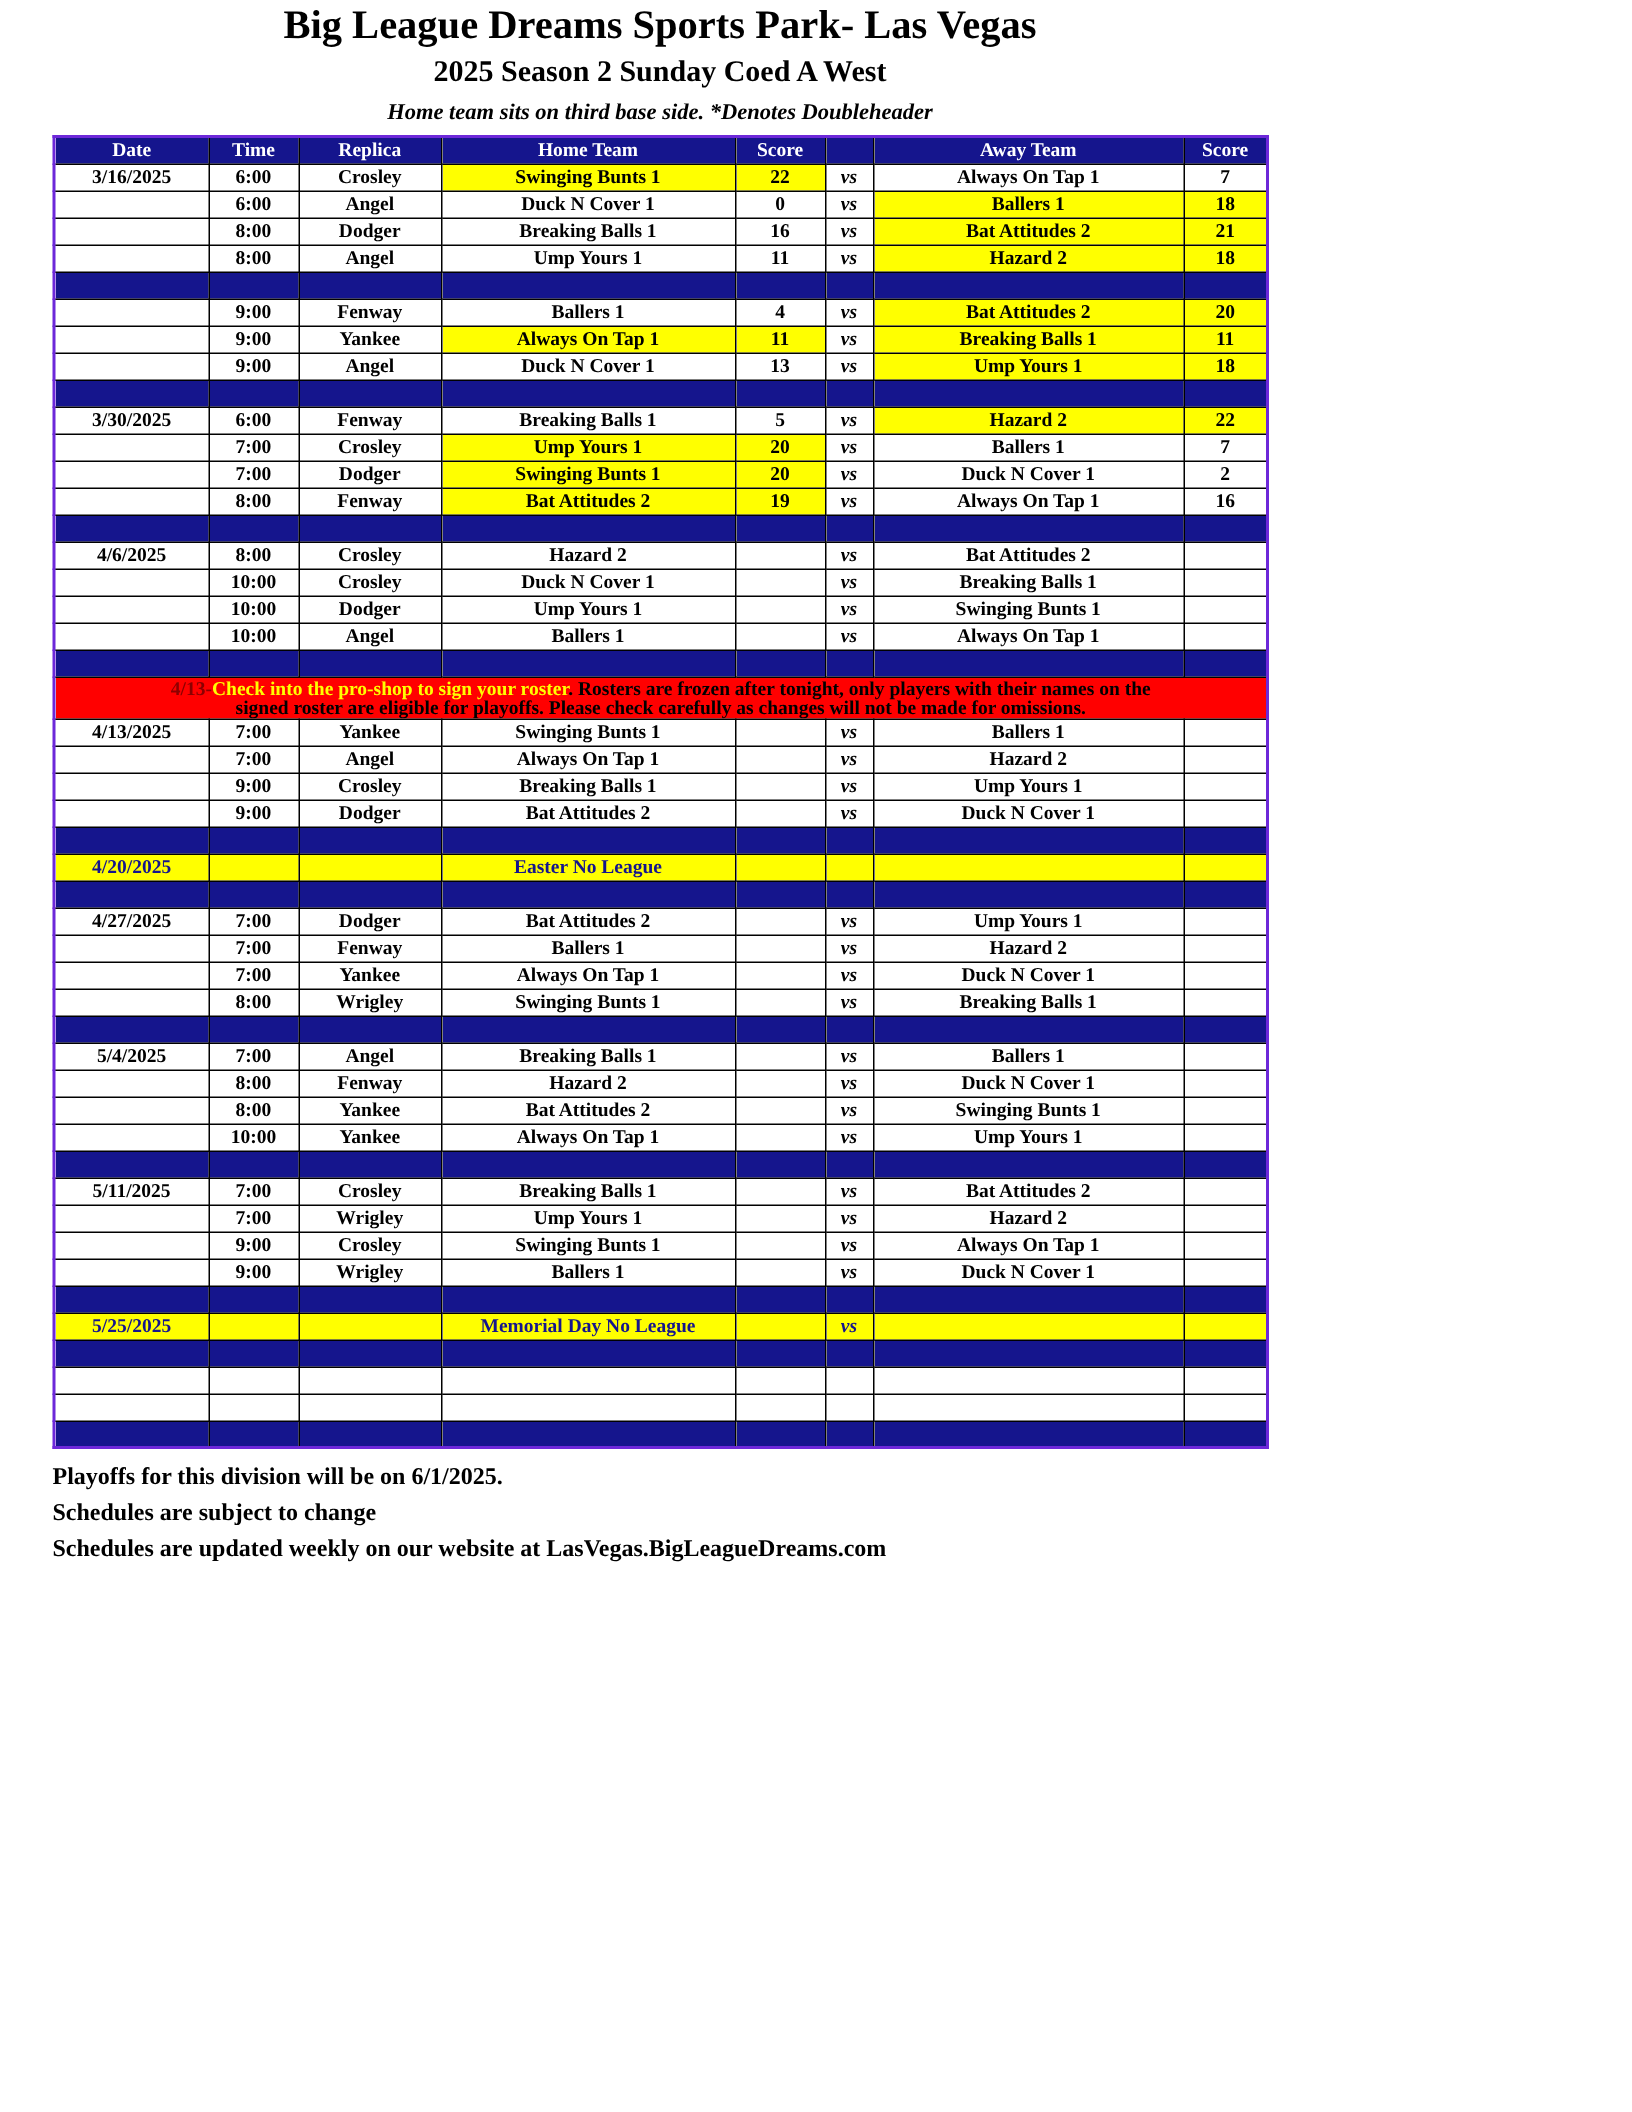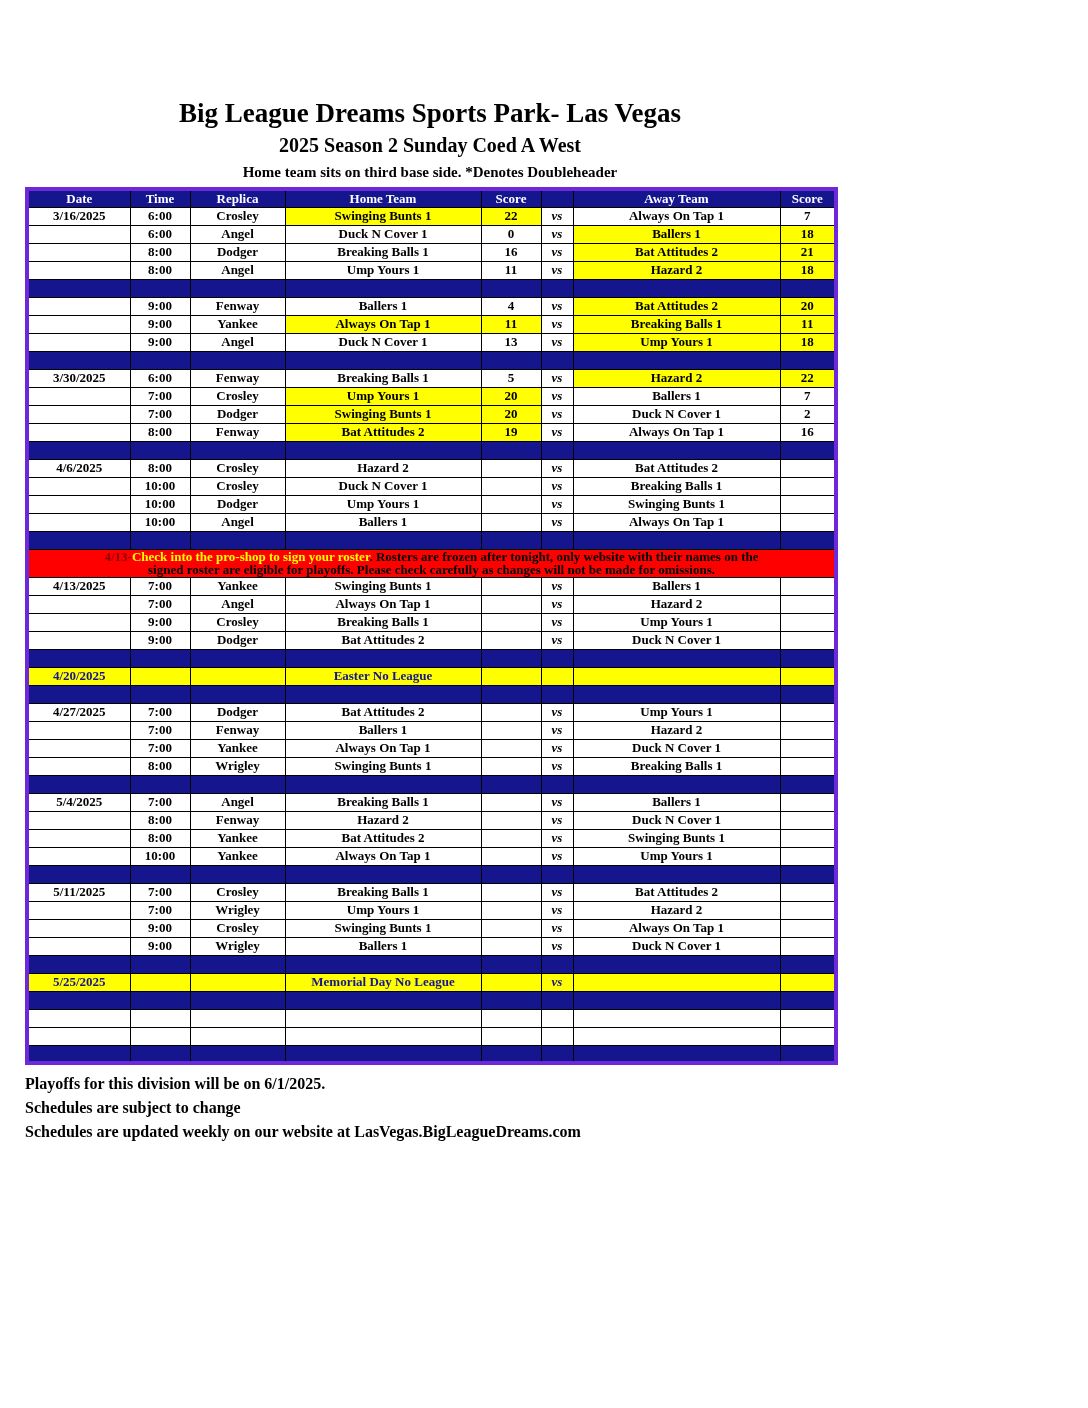--- a/index.html
+++ b/index.html
@@ -14,42 +14,41 @@
     margin: 0; padding: 0;
     background: #ffffff;
     font-family: "Liberation Serif", serif;
   }
   body {
     width: 1088px; height: 1408px;
     position: relative;
   }
   .content {
     position: absolute;
-    left: 25px; top: 0;
+    left: 35px; top: 0;
     width: 810px;
-    padding-top: 97px;
   }
   .title {
     font-size: 27px; font-weight: bold; text-align: center;
     line-height: 32px; color: var(--ink);
   }
   .subtitle {
     font-size: 20px; font-weight: bold; text-align: center;
     line-height: 22px; margin-top: 5px; color: var(--ink);
   }
   .note {
-    font-size: 15px; font-weight: bold; text-align: center;
+    font-size: 15px; font-weight: bold; font-style: italic; text-align: center;
     line-height: 18px; margin-top: 7px; color: var(--ink);
   }
   table.schedule {
     margin-top: 6px;
     width: 810px;
     border-collapse: collapse;
     table-layout: fixed;
-    border: 4px solid #6d28d9;
+    border: 2px solid #6d28d9;
   }
   table.schedule th, table.schedule td {
     border: 1px solid #000;
     height: 18px;
     padding: 0 2px;
     text-align: center;
     vertical-align: middle;
     font-weight: bold;
     font-size: 13px;
     line-height: 1.05;
@@ -302,21 +301,21 @@
           <td></td>
           <td></td>
           <td></td>
           <td></td>
           <td></td>
           <td></td>
           <td></td>
           <td></td>
         </tr>
         <tr>
-          <td colspan="8" class="banner-cell"><span class="banner-prefix">4/13-</span><span class="banner-hl">Check into the pro-shop to sign your roster</span><span>. Rosters are frozen after tonight, only website with their names on the</span><br><span>signed roster are eligible for playoffs. Please check carefully as changes will not be made for omissions.</span></td>
+          <td colspan="8" class="banner-cell"><span class="banner-prefix">4/13-</span><span class="banner-hl">Check into the pro-shop to sign your roster</span><span>. Rosters are frozen after tonight, only players with their names on the</span><br><span>signed roster are eligible for playoffs. Please check carefully as changes will not be made for omissions.</span></td>
         </tr>
         <tr>
           <td>4/13/2025</td>
           <td>7:00</td>
           <td>Yankee</td>
           <td>Swinging Bunts 1</td>
           <td></td>
           <td class="vs-cell">vs</td>
           <td>Ballers 1</td>
           <td></td>

